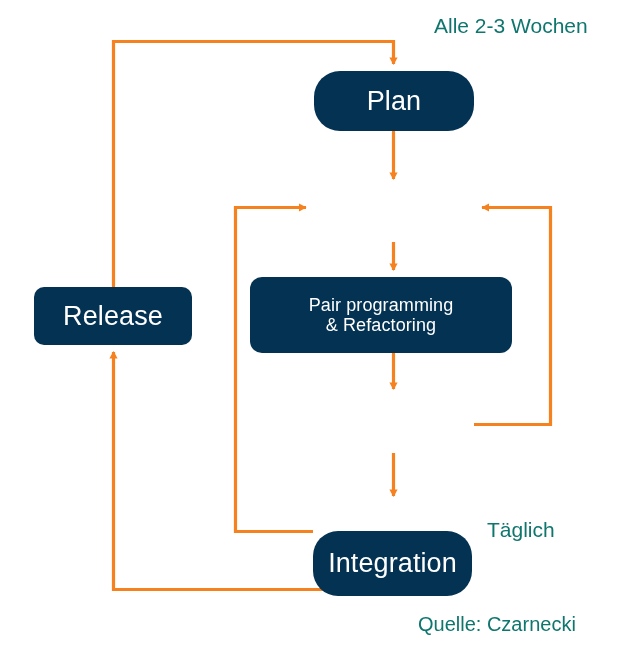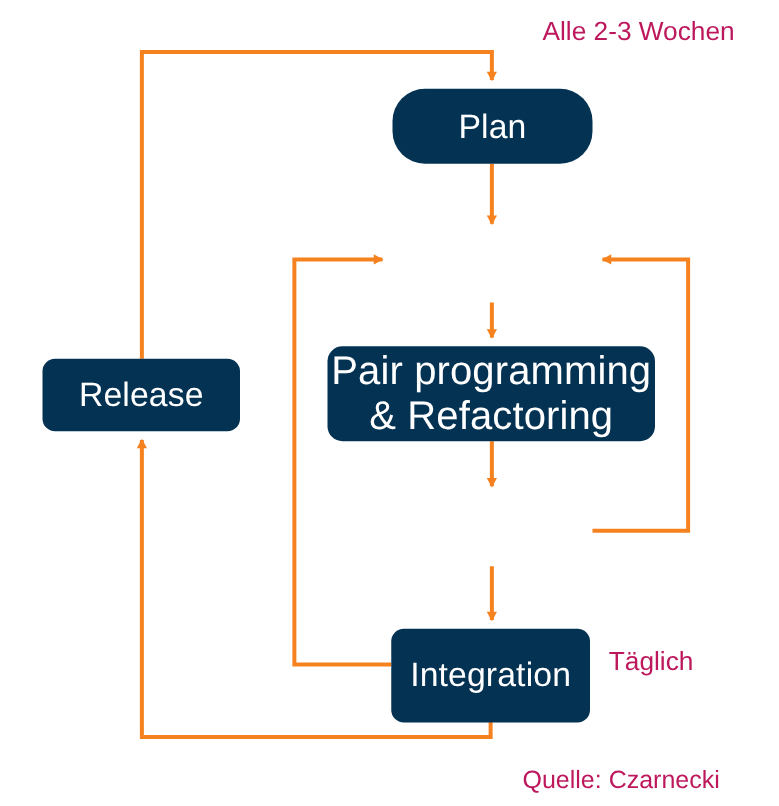--- a/index.html
+++ b/index.html
@@ -36,28 +36,28 @@
     font-family: "Liberation Sans", sans-serif;
     font-size: 27px;
     line-height: 1.12;
     letter-spacing: 0.1px;
     box-sizing: border-box;
     z-index: 3;
     white-space: pre-line;
   }
   .node-plan        { left: 314px; top: 71px;  width: 160px; height: 60px; border-radius: 26px; }
   .node-write-tests { left: 314px; top: 186px; width: 160px; height: 56px; }
-  .node-pair        { left: 262px; top: 277px; width: 262px; height: 76px; font-size: 32px; border-radius: 12px; }
+  .node-pair        { left: 250px; top: 277px; width: 262px; height: 76px; font-size: 18px; border-radius: 12px; }
   .node-test        { left: 314px; top: 396px; width: 160px; height: 57px; }
-  .node-integration { left: 313px; top: 503px; width: 159px; height: 75px; }
+  .node-integration { left: 313px; top: 531px; width: 159px; height: 65px; border-radius: 25px; }
   .node-release     { left: 34px;  top: 287px; width: 158px; height: 58px; }
 
   .caption {
     position: absolute;
-    color: #be185d;
+    color: #0f766e;
     font-family: "Liberation Sans", sans-serif;
     font-size: 21px;
     white-space: nowrap;
     z-index: 3;
   }
   .caption-cadence { left: 434px; top: 14px; }
   .caption-daily   { left: 487px; top: 518px; }
   .caption-source  { left: 418px; top: 613px; font-size: 20px; }
 </style>
 </head>

